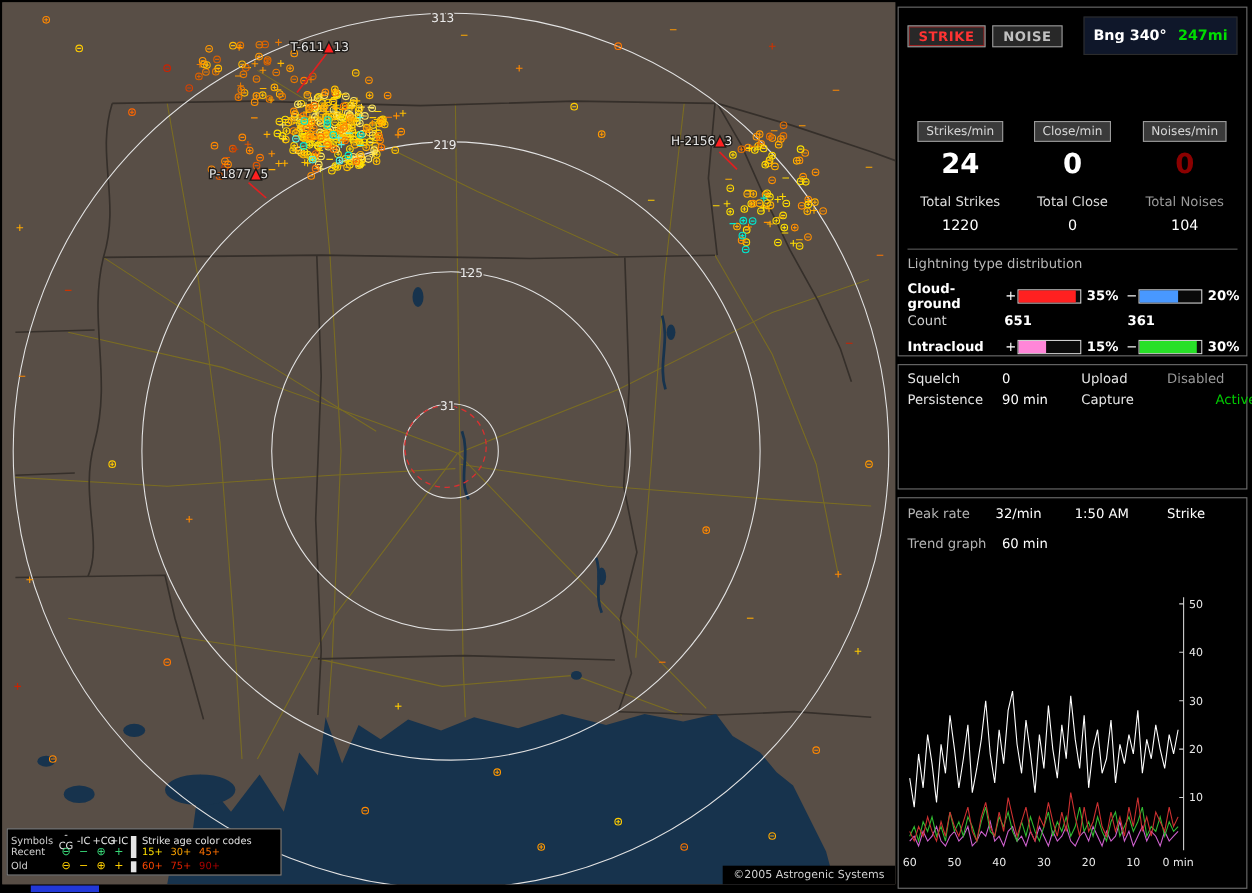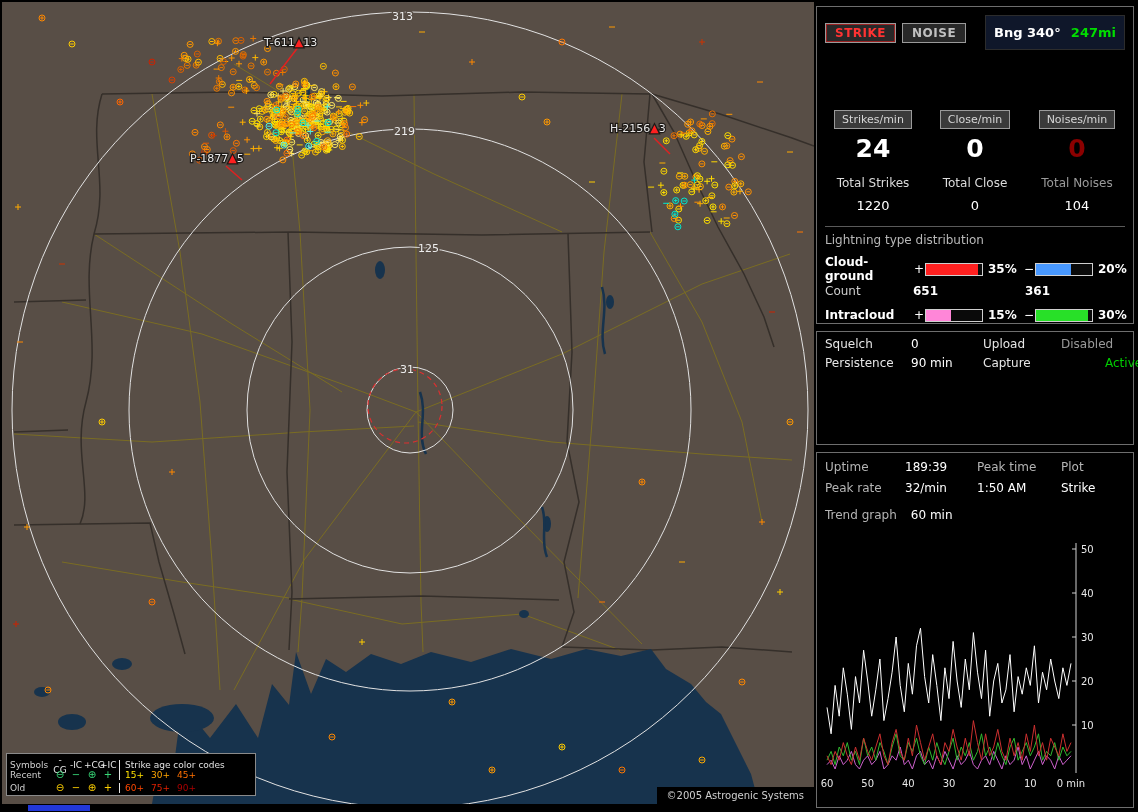--- a/index.html
+++ b/index.html
@@ -17,21 +17,21 @@
   .copyright{position:absolute;right:0;bottom:0;background:#000;color:#cfcfcf;font-size:10px;padding:3px 10px;}
   .blue-bar{position:absolute;left:28px;bottom:1px;width:62px;height:6px;background:#2238d8;}
 
   
   .legend{position:absolute;left:4px;bottom:8px;width:250px;background:#000;border:1px solid #8a8a8a;
           font-size:9px;color:#e0e0e0;padding:1px 3px;box-sizing:border-box;}
   .lg-row{display:grid;grid-template-columns:42px 16px 16px 16px 16px auto;align-items:center;height:13px;}
   .lg-label{color:#cfcfcf;}
   .lg-sym{text-align:center;font-size:10px;line-height:10px;}
   .lg-symh{text-align:center;color:#e8e8e8;}
-  .lg-age{border-left:1px solid #e5e5e5;padding-left:5px;margin-left:3px;white-space:nowrap;}
+  .lg-age{border-left:5px solid #e5e5e5;padding-left:5px;margin-left:3px;white-space:nowrap;}
   .lg-age span{display:inline-block;width:26px;}
 
   
   .side{position:absolute;left:816px;top:2px;width:320px;height:808px;font-size:12px;}
   .pane{position:absolute;left:0;width:318px;background:#000;border:1px solid #6e6e6e;box-sizing:border-box;}
   #pane1{top:4px;height:318px;}
   #pane2{top:329px;height:114px;}
   #pane3{top:450px;height:356px;}
 
   .mode-row{display:flex;align-items:center;margin:8px 8px 0;}
@@ -1392,26 +1392,20 @@
       <div class="st-row">
         <span class="st-k">Persistence</span>
         <span>90 min</span>
         <span class="st-k">Capture</span>
         <span style="color: rgb(0, 204, 0); margin-left: 44px;">Active</span>
       </div>
     </div>
 
     <div class="pane" id="pane3">
       <div class="info-row">
-        <span class="info-k">Uptime</span>
-        <span>189:39</span>
-        <span class="info-k">Peak time</span>
-        <span class="info-k">Plot</span>
-      </div>
-      <div class="info-row">
         <span class="info-k">Peak rate</span>
         <span>32/min</span>
         <span>1:50 AM</span>
         <span>Strike</span>
       </div>
       <div class="trend-row">
         <span class="info-k">Trend graph</span>
         <span>60 min</span>
       </div>
       <svg id="trend-svg" width="308" height="258" viewBox="0 0 308 258">

